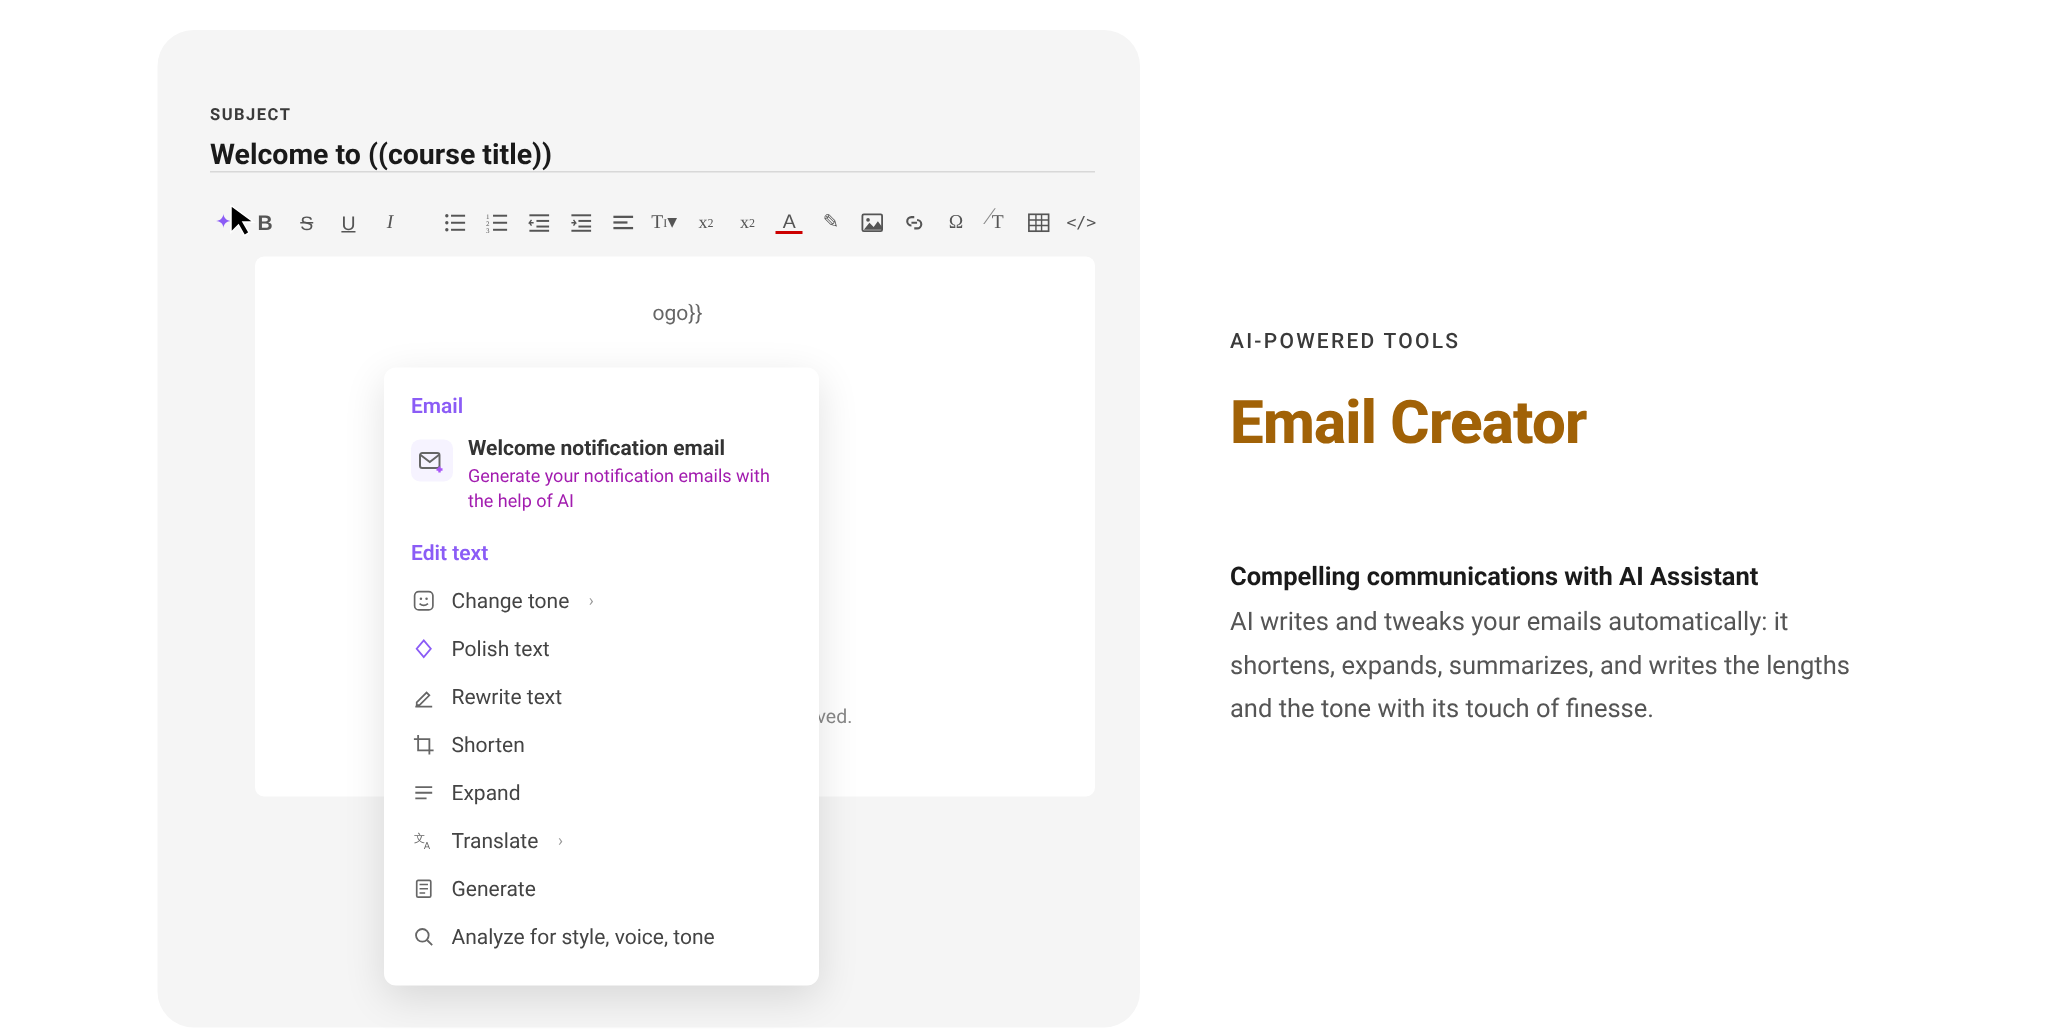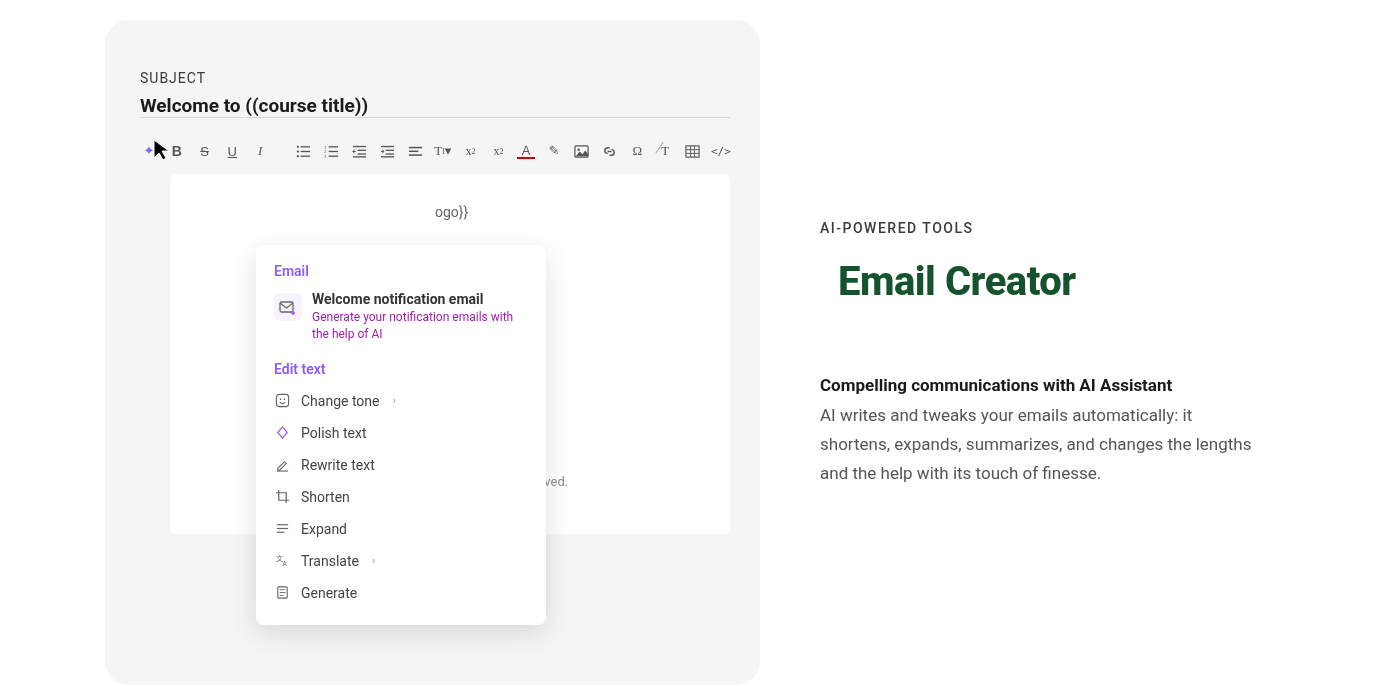--- a/index.html
+++ b/index.html
@@ -17,24 +17,24 @@
 }
 .editor-card {
   width: 655px;
   height: 665px;
   background: #f5f5f5;
   border-radius: 24px;
   padding: 50px 30px 0 35px;
   position: relative;
 }
 .section-label {
-  font-size: 14px;
+  font-size: 11px;
   letter-spacing: 1px;
   color: #3a3a3a;
-  font-weight: 400;
+  font-weight: 700;
 }
 .subject-value {
   font-size: 19px;
   font-weight: 700;
   color: #1a1a1a;
   margin-top: 8px;
   padding-bottom: 0;
   border-bottom: 1px solid #d8d8d8;
 }
 .content-label {
@@ -179,24 +179,23 @@
 }
 .eyebrow {
   font-size: 14px;
   letter-spacing: 1.5px;
   color: #3a3a3a;
   font-weight: 500;
 }
 .headline {
   font-size: 40px;
   font-weight: 800;
-  color: #14532d;
+  color: #a16207;
   margin-top: 22px;
   letter-spacing: -0.5px;
-  margin-left: 18px;
 }
 .sub-head {
   font-size: 17px;
   font-weight: 700;
   color: #1a1a1a;
   margin-top: 70px;
 }
 .body-text {
   font-size: 17px;
   color: #555;
@@ -392,23 +391,32 @@
         <span class="mi-icon">
             <svg width="15" height="15" viewBox="0 0 16 16">
               <rect x="3" y="2" width="10" height="12" rx="1" fill="none" stroke="#666" stroke-width="1.2"></rect>
               <line x1="5" y1="5" x2="11" y2="5" stroke="#666"></line>
               <line x1="5" y1="8" x2="11" y2="8" stroke="#666"></line>
               <line x1="5" y1="11" x2="9" y2="11" stroke="#666"></line>
             </svg>
           </span>
         <span>Generate</span>
       </div>
+      <div class="menu-item">
+        <span class="mi-icon">
+            <svg width="15" height="15" viewBox="0 0 16 16">
+              <circle cx="7" cy="7" r="4.5" fill="none" stroke="#666" stroke-width="1.3"></circle>
+              <line x1="10.5" y1="10.5" x2="14" y2="14" stroke="#666" stroke-width="1.3"></line>
+            </svg>
+          </span>
+        <span>Analyze for style, voice, tone</span>
+      </div>
     </div>
 
   </div>
 </div>
 
 <div class="right-pane">
   <div class="eyebrow">AI-POWERED TOOLS</div>
   <div class="headline">Email Creator</div>
   <div class="sub-head">Compelling communications with AI Assistant</div>
-  <div class="body-text">AI writes and tweaks your emails automatically: it shortens, expands, summarizes, and changes the lengths and the help with its touch of finesse.</div>
+  <div class="body-text">AI writes and tweaks your emails automatically: it shortens, expands, summarizes, and writes the lengths and the tone with its touch of finesse.</div>
 </div>
 
 </body></html>

